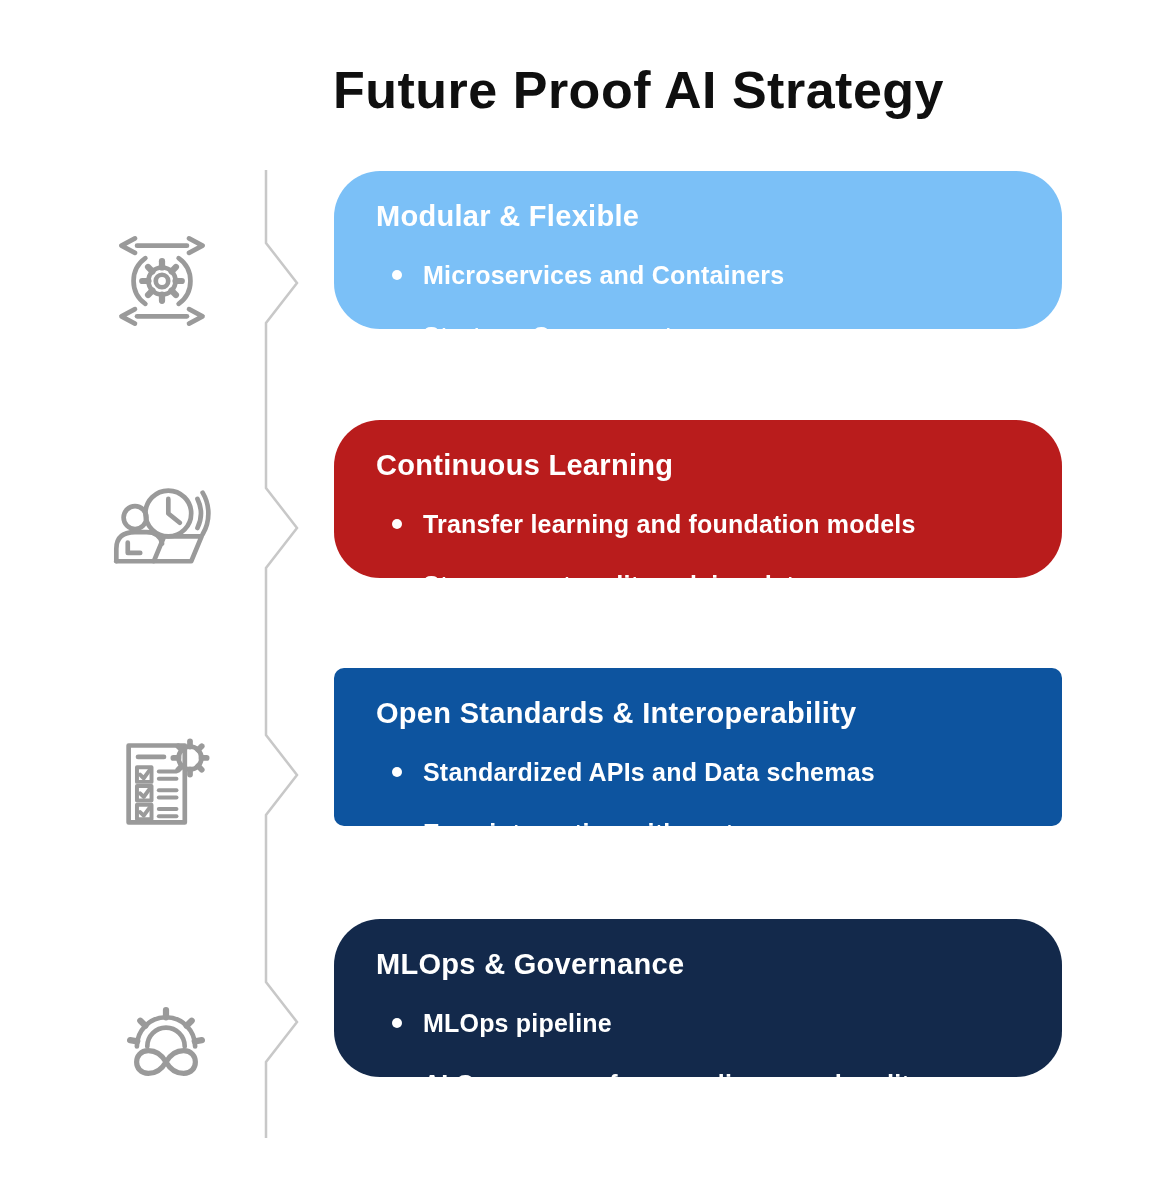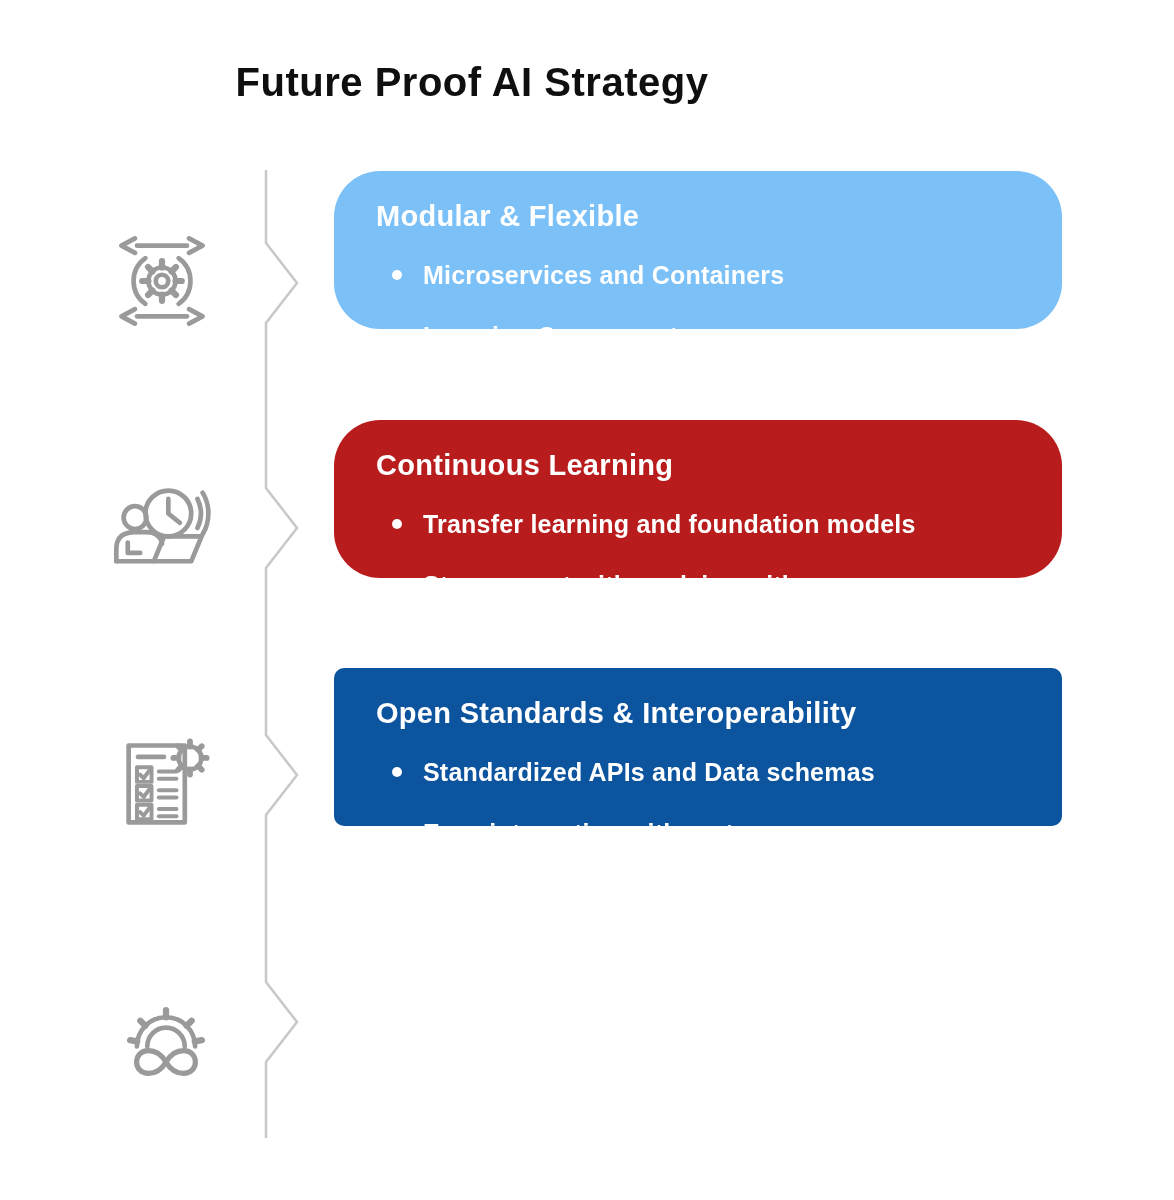--- a/index.html
+++ b/index.html
@@ -11,22 +11,22 @@
     position: relative;
     width: 1174px;
     height: 1200px;
     background: #ffffff;
     overflow: hidden;
   }
   .page-title {
     position: absolute;
     top: 60px; left: 0;
     width: 944px;
-    text-align: center;
-    font-size: 40px;
+    text-align: right;
+    font-size: 52px;
     font-weight: 700;
     letter-spacing: 0.5px;
     color: #0f0f0f;
   }
   .connector {
     position: absolute;
     left: 248px; top: 165px;
   }
   .icon-box {
     position: absolute;
@@ -182,47 +182,60 @@
 
   <div class="card" id="card1" style="background: rgb(123, 192, 247);">
     <h2>Modular &amp; Flexible</h2>
     <ul>
       <li>
         <span class="dot"></span>
         <span>Microservices and Containers</span>
       </li>
       <li>
         <span class="dot"></span>
-        <span>Learning Components</span>
+        <span>Strategy Components</span>
       </li>
     </ul>
   </div>
 
   <div class="card" id="card2" style="background: #b91c1c;">
     <h2>Continuous Learning</h2>
     <ul>
       <li>
         <span class="dot"></span>
         <span>Transfer learning and foundation models</span>
       </li>
       <li>
         <span class="dot"></span>
-        <span>Stay current with evolving with</span>
+        <span>Stay current audit evolving data</span>
       </li>
     </ul>
   </div>
 
   <div class="card" id="card3" style="background: rgb(13, 84, 159); border-radius: 10px;">
     <h2>Open Standards &amp; Interoperability</h2>
     <ul>
       <li>
         <span class="dot"></span>
         <span>Standardized APIs and Data schemas</span>
       </li>
       <li>
         <span class="dot"></span>
         <span>Easy integration with partners</span>
       </li>
     </ul>
   </div>
 
+  <div class="card" id="card4" style="background: rgb(19, 41, 75);">
+    <h2>MLOps &amp; Governance</h2>
+    <ul>
+      <li>
+        <span class="dot"></span>
+        <span>MLOps pipeline</span>
+      </li>
+      <li>
+        <span class="dot"></span>
+        <span>AI Governance for compliance and audit</span>
+      </li>
+    </ul>
+  </div>
 
 </div>
 
 </body></html>

